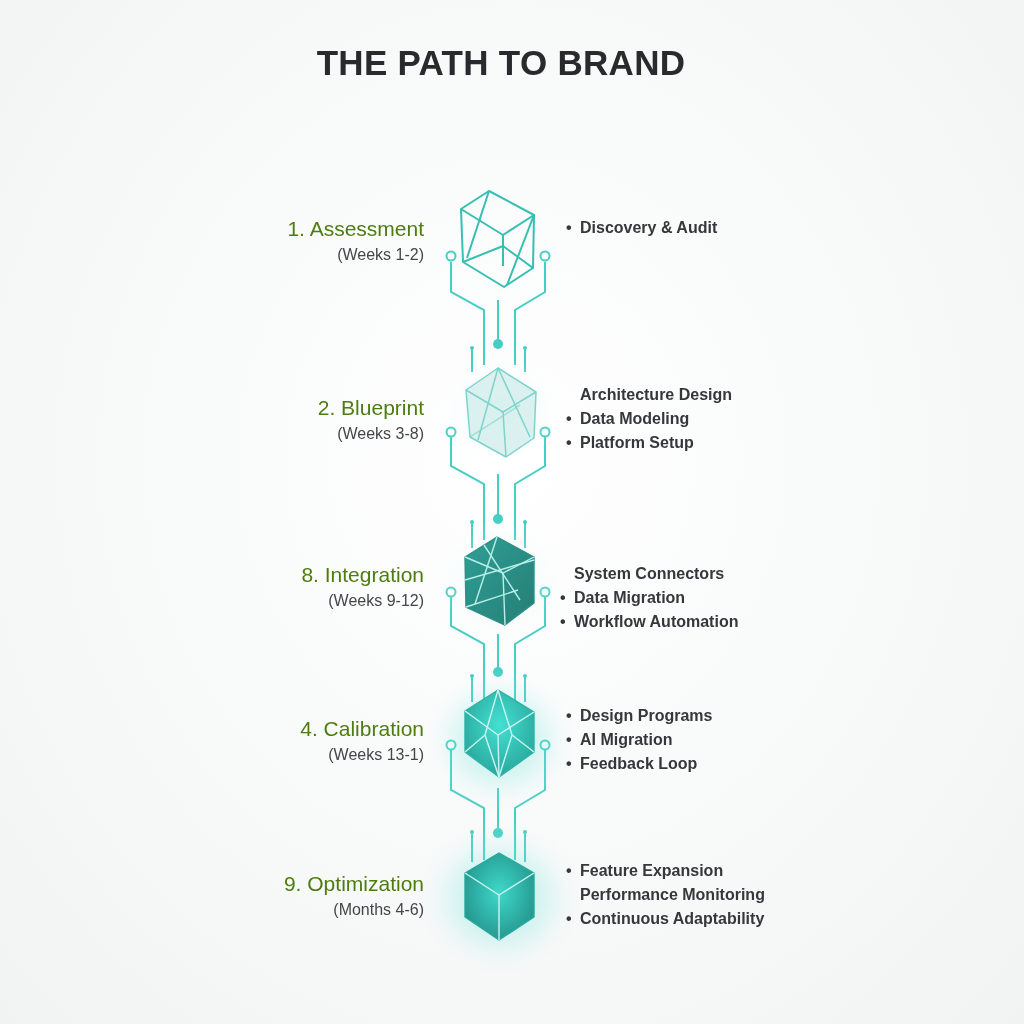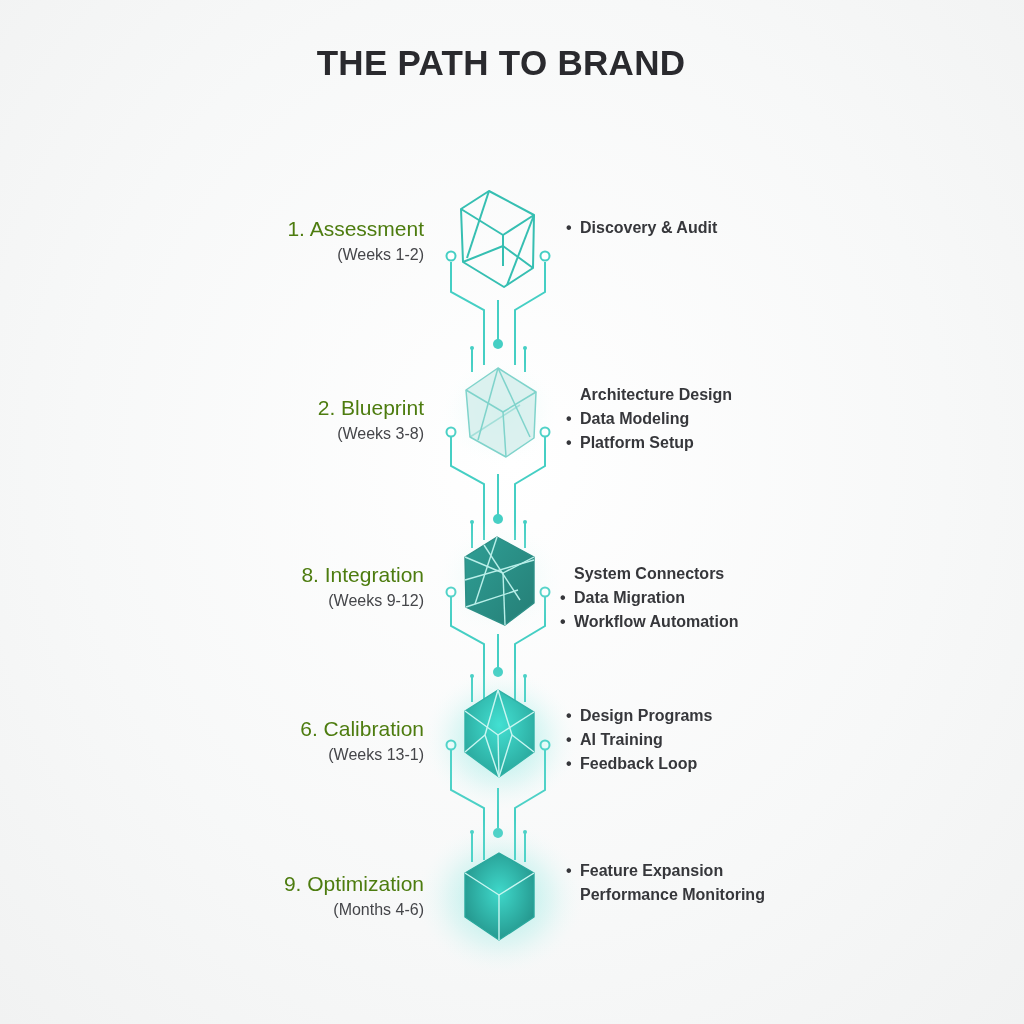--- a/index.html
+++ b/index.html
@@ -168,21 +168,21 @@
 </div>
 <div class="stage-label" style="top:395px;">
   <span class="name">2. Blueprint</span>
   <span class="dur">(Weeks 3-8)</span>
 </div>
 <div class="stage-label" style="top:562px;">
   <span class="name">8. Integration</span>
   <span class="dur">(Weeks 9-12)</span>
 </div>
 <div class="stage-label" style="top:716px;">
-  <span class="name">6. Calibration</span>
+  <span class="name">4. Calibration</span>
   <span class="dur">(Weeks 13-1)</span>
 </div>
 <div class="stage-label" style="top:871px;">
   <span class="name">9. Optimization</span>
   <span class="dur">(Months 4-6)</span>
 </div>
 
 <div class="bullets" style="top:205px; line-height:46px;">
   <span class="item"><span class="dot">•</span><span>Discovery &amp; Audit</span></span>
 </div>
@@ -194,20 +194,21 @@
 </div>
 
 <div class="bullets" style="top:562px; left:560px;">
   <span class="item"><span class="nodot"></span><span>System Connectors</span></span>
   <span class="item"><span class="dot">•</span><span>Data Migration</span></span>
   <span class="item"><span class="dot">•</span><span>Workflow Automation</span></span>
 </div>
 
 <div class="bullets" style="top:704px;">
   <span class="item"><span class="dot">•</span><span>Design Programs</span></span>
-  <span class="item"><span class="dot">•</span><span>AI Training</span></span>
+  <span class="item"><span class="dot">•</span><span>AI Migration</span></span>
   <span class="item"><span class="dot">•</span><span>Feedback Loop</span></span>
 </div>
 
 <div class="bullets" style="top:859px;">
   <span class="item"><span class="dot">•</span><span>Feature Expansion</span></span>
   <span class="item"><span class="nodot"></span><span>Performance Monitoring</span></span>
+  <span class="item"><span class="dot">•</span><span>Continuous Adaptability</span></span>
 </div>
 
 </body></html>

